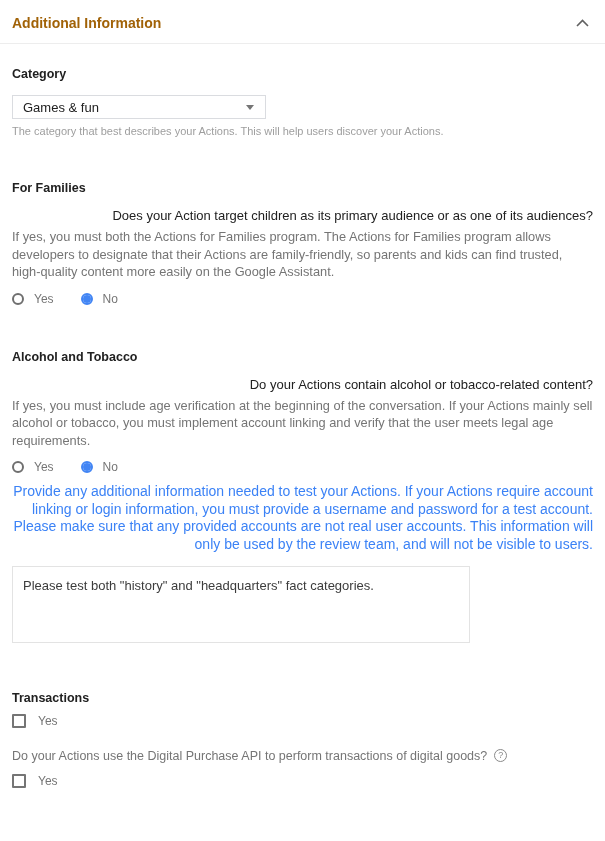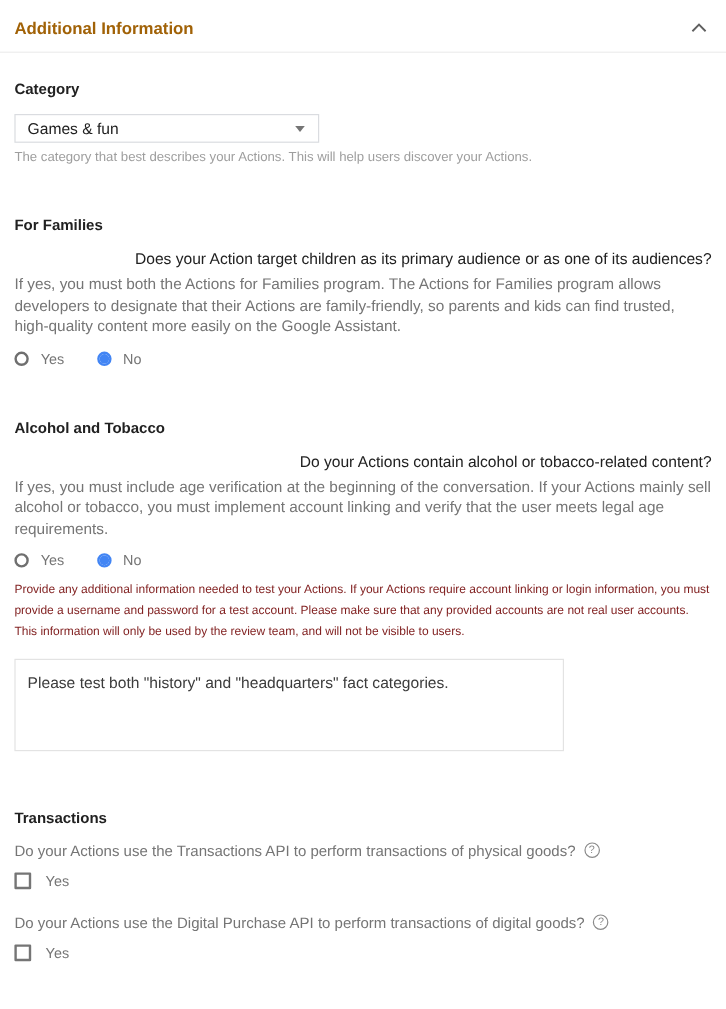--- a/index.html
+++ b/index.html
@@ -45,21 +45,21 @@
   .radio-circle {
     width: 12px; height: 12px; border: 2px solid #6f6f6f; border-radius: 50%;
     display: flex; align-items: center; justify-content: center; flex: none;
   }
   .radio-option.checked .radio-circle { border-color: #4285f4; }
   .radio-option.checked .radio-circle::after {
     content: ""; width: 8px; height: 8px; border-radius: 50%; background: #4285f4;
   }
   .radio-label { margin-left: 10px; font-size: 12px; color: #757575; }
 
-  .para { margin-top: 9px; font-size: 10px; color: #7f1d1d; line-height: 17.5px; max-width: 584px; }
+  .para { margin-top: 9px; font-size: 14px; color: #3b82f6; line-height: 17.5px; max-width: 584px; text-align: right; }
   textarea.notes {
     margin-top: 13px; width: 458px; height: 77px;
     border: 1px solid #e3e3e3; resize: none;
     font-family: "Liberation Sans", sans-serif;
     font-size: 13px; color: #3c3c3c;
     padding: 10px 10px; line-height: 17px;
     outline: none;
   }
 
   .question-gray { margin-top: 12px; font-size: 12.5px; color: #757575; line-height: 17px; }
@@ -134,24 +134,20 @@
       <span class="radio-label">No</span>
     </div>
   </div>
 
   
   <div class="para">Provide any additional information needed to test your Actions. If your Actions require account linking or login information, you must provide a username and password for a test account. Please make sure that any provided accounts are not real user accounts. This information will only be used by the review team, and will not be visible to users.</div>
   <textarea class="notes" spellcheck="false" style="">Please test both "history" and "headquarters" fact categories.</textarea>
 
   
   <div class="section-title">Transactions</div>
-  <div class="question-gray q-with-icon">
-    <span>Do your Actions use the Transactions API to perform transactions of physical goods?</span>
-    <span class="help-icon"></span>
-  </div>
   <div class="checkbox-row">
     <span class="checkbox-box"></span>
     <span class="checkbox-label">Yes</span>
   </div>
   <div class="question-gray q-with-icon mt-q2">
     <span>Do your Actions use the Digital Purchase API to perform transactions of digital goods?</span>
     <span class="help-icon"></span>
   </div>
   <div class="checkbox-row">
     <span class="checkbox-box"></span>

